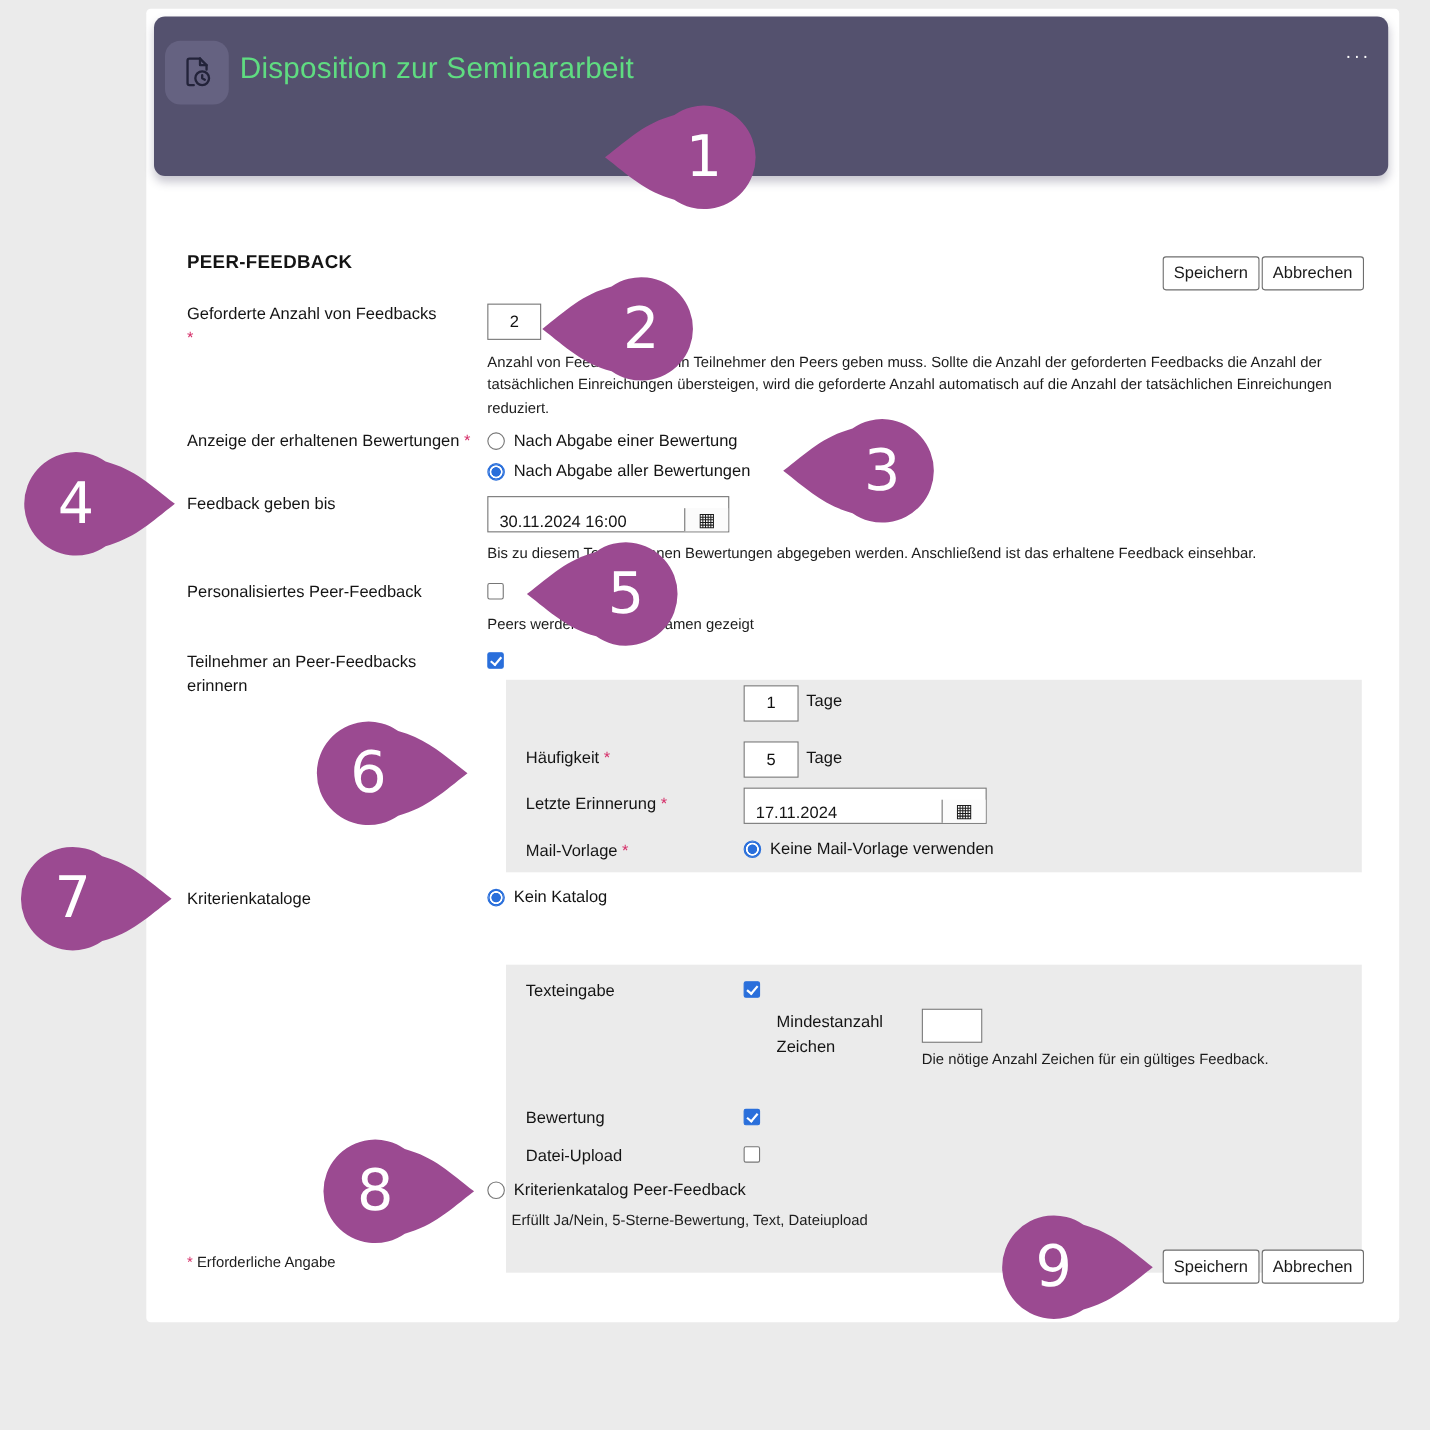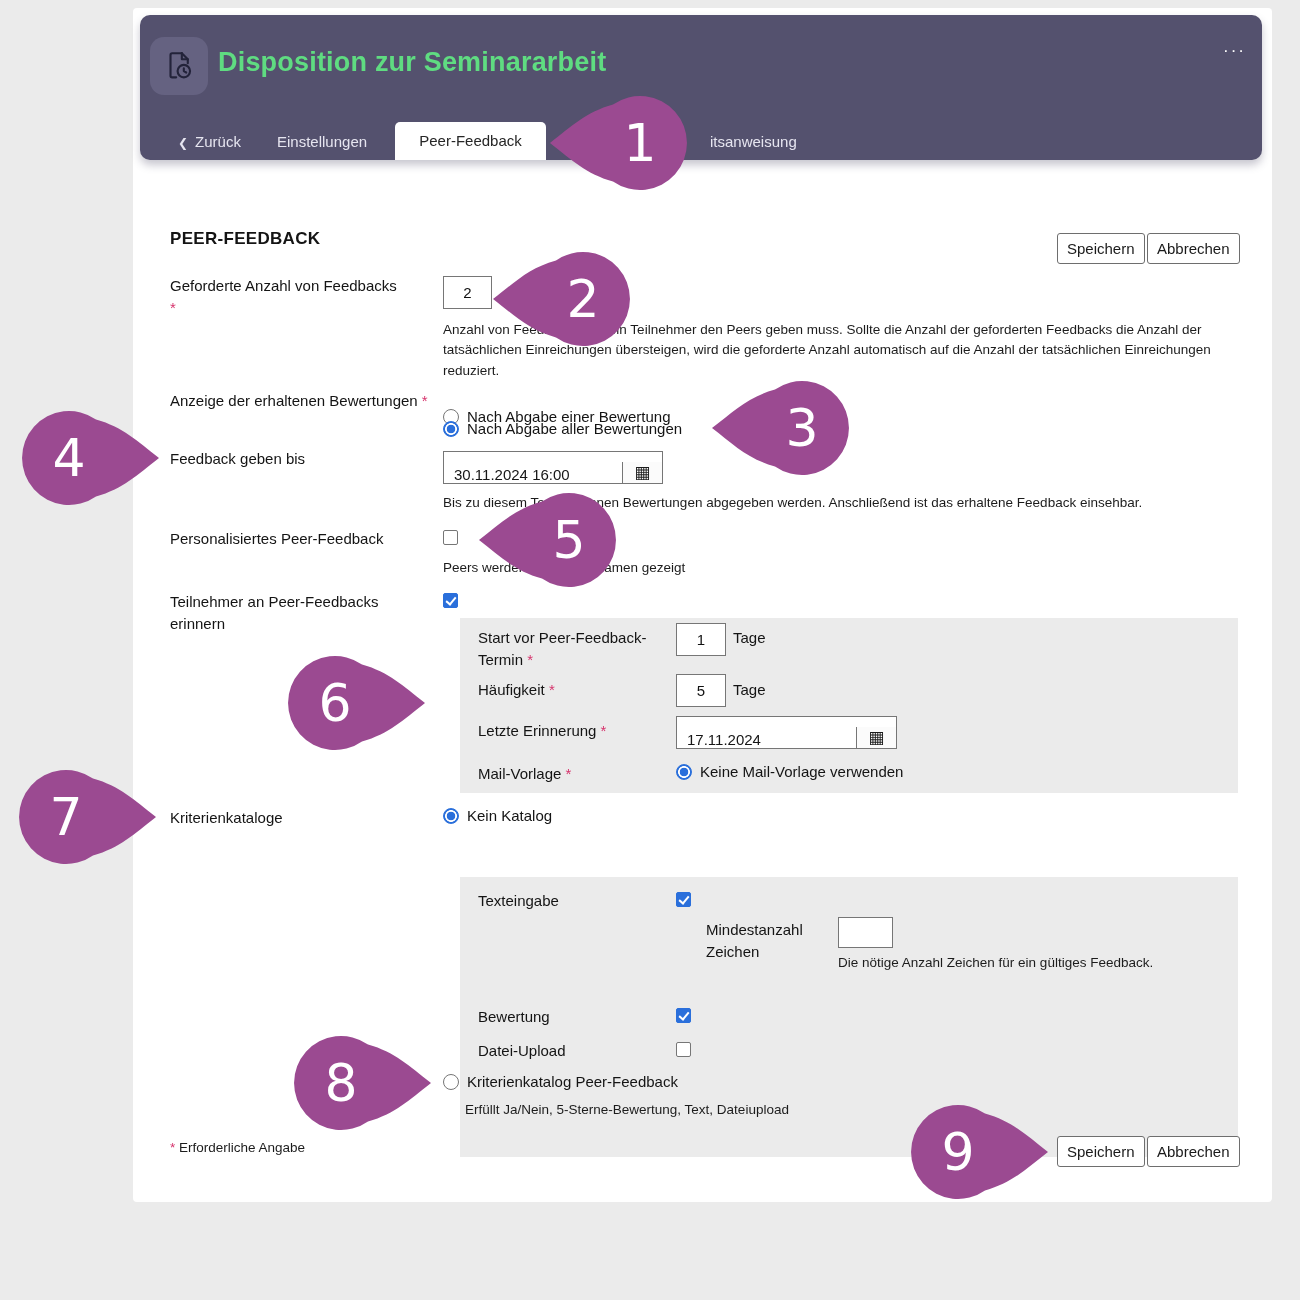--- a/index.html
+++ b/index.html
@@ -20,21 +20,21 @@
     overflow:hidden;
   }
   .abs{position:absolute}
   
   .card{left:133px;top:8px;width:1139px;height:1194px;background:#fff;border-radius:4px}
   
   .banner{left:140px;top:15px;width:1122px;height:145px;background:var(--header-bg);
           border-radius:10px;box-shadow:0 5px 9px rgba(84,81,110,.33)}
   .icon-tile{left:10px;top:22px;width:58px;height:58px;background:#656281;border-radius:14px;
              display:flex;align-items:center;justify-content:center}
-  .banner-title{left:78px;top:32px;font-size:27px;font-weight:bold;color:var(--title-green);letter-spacing:.2px}
+  .banner-title{left:78px;top:32px;font-size:27px;font-weight:normal;color:var(--title-green);letter-spacing:.2px}
   .kebab{right:16px;top:26px;color:#fff;font-size:17px;letter-spacing:2px;cursor:pointer}
   .tabs{left:0;bottom:0;right:0;height:40px}
   .tab{position:absolute;bottom:0;height:36px;line-height:36px;color:#e6e5f0;font-size:15px;cursor:pointer;white-space:nowrap}
   .tab .chev{font-size:12px;margin-right:7px}
   .tab-active{position:absolute;bottom:0;left:255px;width:151px;height:38px;line-height:38px;text-align:center;
               background:#fff;color:#262626;border-radius:5px 5px 0 0;font-size:15px;cursor:pointer}
   
   .h1{left:170px;top:229px;font-size:17px;font-weight:bold;letter-spacing:.3px;color:#141414}
   .btn{position:absolute;height:31px;padding:0 9px;display:flex;align-items:center;background:#fff;
        border:1px solid #6e6e6e;border-radius:3px;font-size:15px;color:#1a1a1a;cursor:pointer;white-space:nowrap}
@@ -76,42 +76,36 @@
     <svg width="34" height="34" viewBox="0 0 24 24" fill="none" stroke="#23233a" stroke-width="1.5" stroke-linecap="round" stroke-linejoin="round">
       <path d="M14 3 H7.2 a1.2 1.2 0 0 0 -1.2 1.2 V18.8 a1.2 1.2 0 0 0 1.2 1.2 H10"></path>
       <path d="M14 3 l4.2 4.2 V10"></path>
       <path d="M14 3 v4.2 h4.2"></path>
       <circle cx="15.4" cy="15.6" r="4.4"></circle>
       <path d="M15.4 13.7 v1.9 l1.7 1"></path>
     </svg>
   </div>
   <div class="abs banner-title">Disposition zur Seminararbeit</div>
   <div class="abs kebab">···</div>
-  <div class="abs tabs">
-    <div class="tab" style="left:38px"><span class="chev">❮</span><span>Zurück</span></div>
-    <div class="tab" style="left:137px"><span>Einstellungen</span></div>
-    <div class="tab-active"><span>Peer-Feedback</span></div>
-    <div class="tab" style="left:570px"><span>itsanweisung</span></div>
-  </div>
 </div>
 
 <div class="abs h1">PEER-FEEDBACK</div>
 <button class="btn" style="left:1057px;top:233px">Speichern</button>
 <button class="btn" style="left:1147px;top:233px">Abbrechen</button>
 
 <div class="label" style="left:170px;top:275px;width:270px">
   <span>Geforderte Anzahl von Feedbacks</span><span class="star star-block">*</span>
 </div>
 <div class="tinput" style="left:443px;top:276px;width:49px;height:33px">2</div>
 <div class="byline" style="left:443px;top:320px;width:798px">Anzahl von Feedbacks, die ein Teilnehmer den Peers geben muss. Sollte die Anzahl der geforderten Feedbacks die Anzahl der tatsächlichen Einreichungen übersteigen, wird die geforderte Anzahl automatisch auf die Anzahl der tatsächlichen Einreichungen reduziert.</div>
 
 <div class="label" style="left:170px;top:390px;width:258px">
   <span>Anzeige der erhaltenen Bewertungen</span> <span class="star">*</span>
 </div>
-<div class="opt" style="left:443px;top:408px">
+<div class="opt" style="left:443px;top:392px">
   <span class="radio"></span>
   <span>Nach Abgabe einer Bewertung</span>
 </div>
 <div class="opt" style="left:443px;top:420px">
   <span class="radio on"></span>
   <span>Nach Abgabe aller Bewertungen</span>
 </div>
 
 <div class="label" style="left:170px;top:448px;width:265px">Feedback geben bis</div>
 <div class="dt" style="left:443px;top:451px;width:220px">
@@ -121,23 +115,20 @@
 <div class="byline" style="left:443px;top:493px;width:790px">Bis zu diesem Termin können Bewertungen abgegeben werden. Anschließend ist das erhaltene Feedback einsehbar.</div>
 
 <div class="label" style="left:170px;top:528px;width:270px">Personalisiertes Peer-Feedback</div>
 <span class="cb" style="left:443px;top:530px"></span>
 <div class="byline" style="left:443px;top:558px;width:700px">Peers werden mit vollem Namen gezeigt</div>
 
 <div class="label" style="left:170px;top:591px;width:265px">Teilnehmer an Peer-Feedbacks erinnern</div>
 <span class="cb on" style="left:443px;top:593px"></span>
 
 <div class="panel" style="left:460px;top:618px;width:778px;height:175px">
-  <div class="label" style="left:18px;top:9px;width:195px">
-    <span>Start vor Peer-Feedback-Termin</span> <span class="star">*</span>
-  </div>
   <div class="tinput" style="left:216px;top:5px;width:50px;height:33px">1</div>
   <div class="label" style="left:273px;top:9px">Tage</div>
 
   <div class="label" style="left:18px;top:61px;width:195px">
     <span>Häufigkeit</span> <span class="star">*</span>
   </div>
   <div class="tinput" style="left:216px;top:56px;width:50px;height:33px">5</div>
   <div class="label" style="left:273px;top:61px">Tage</div>
 
   <div class="label" style="left:18px;top:102px;width:195px">

